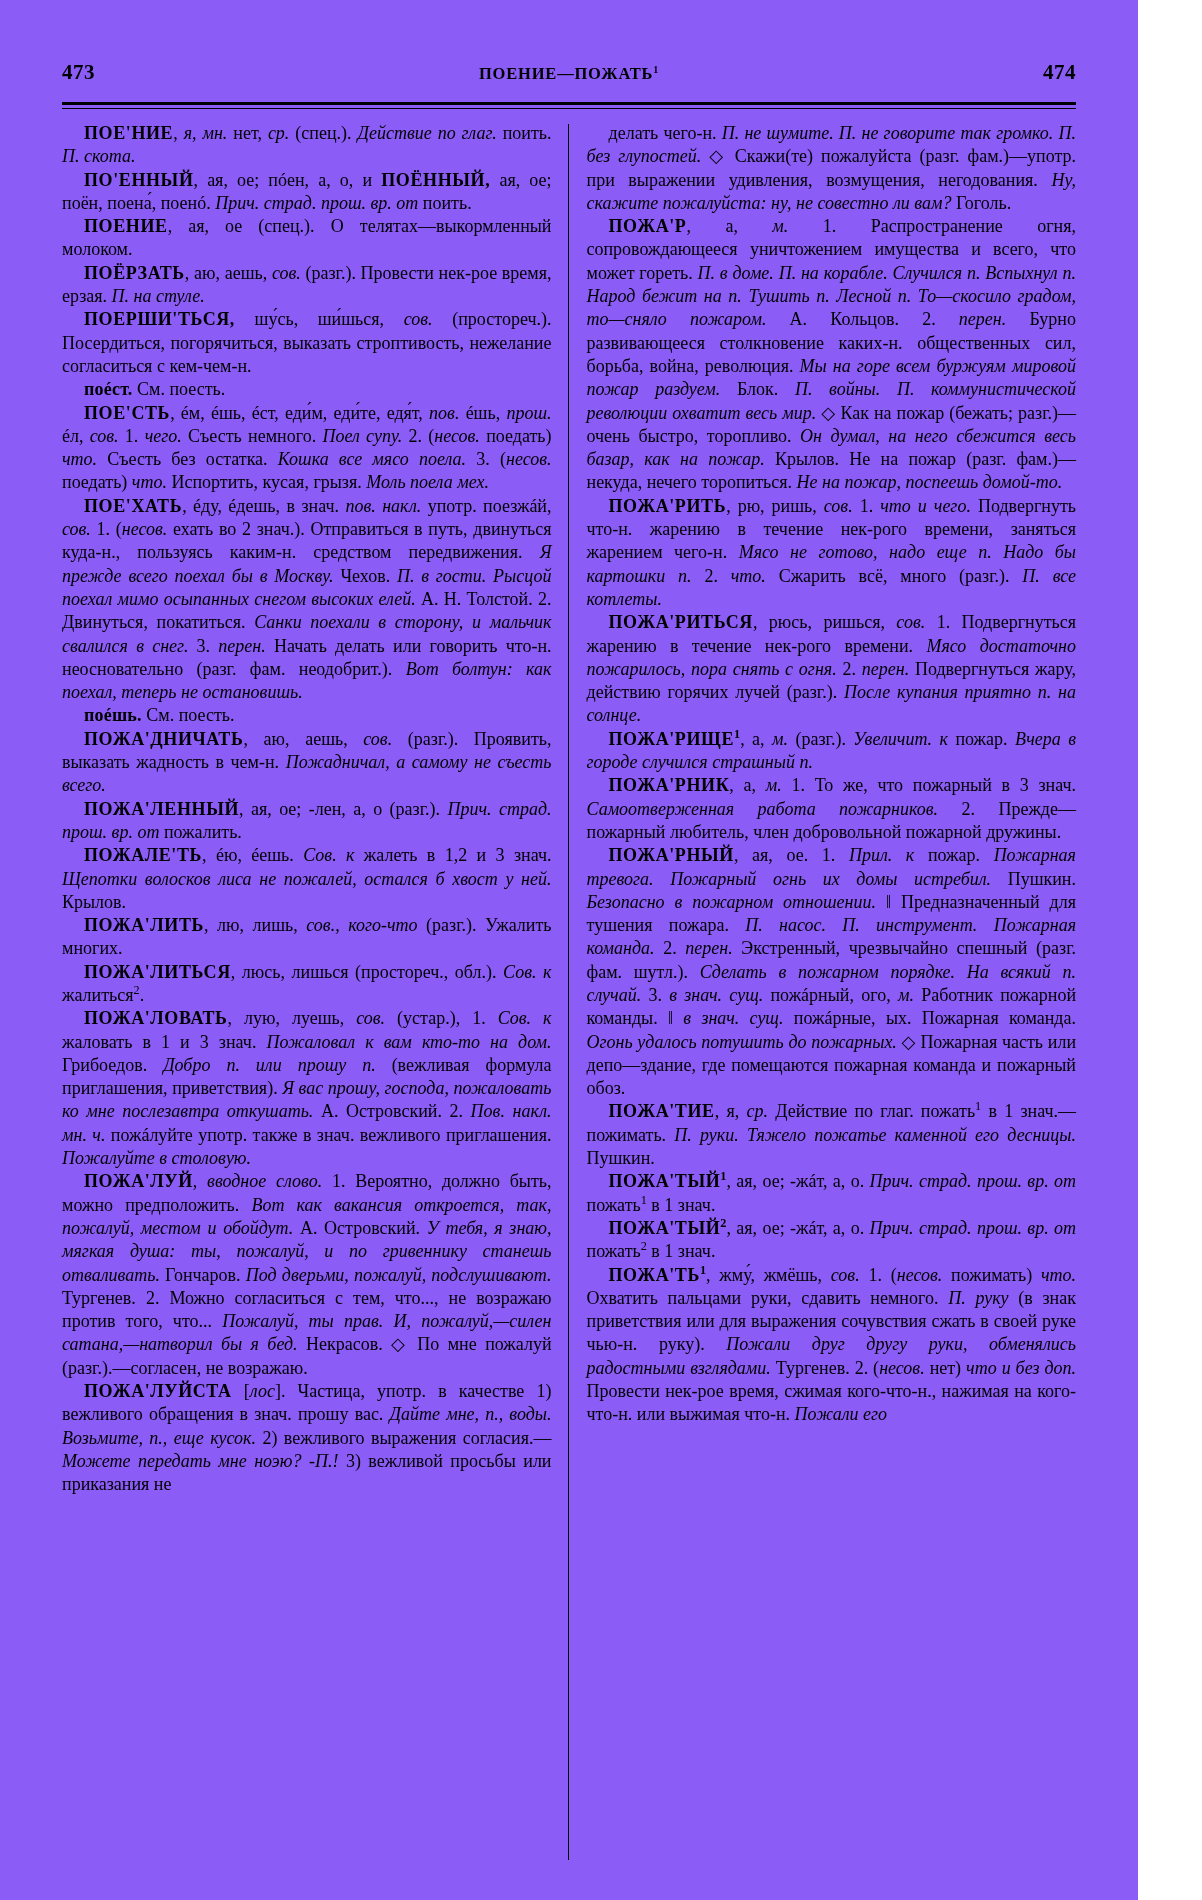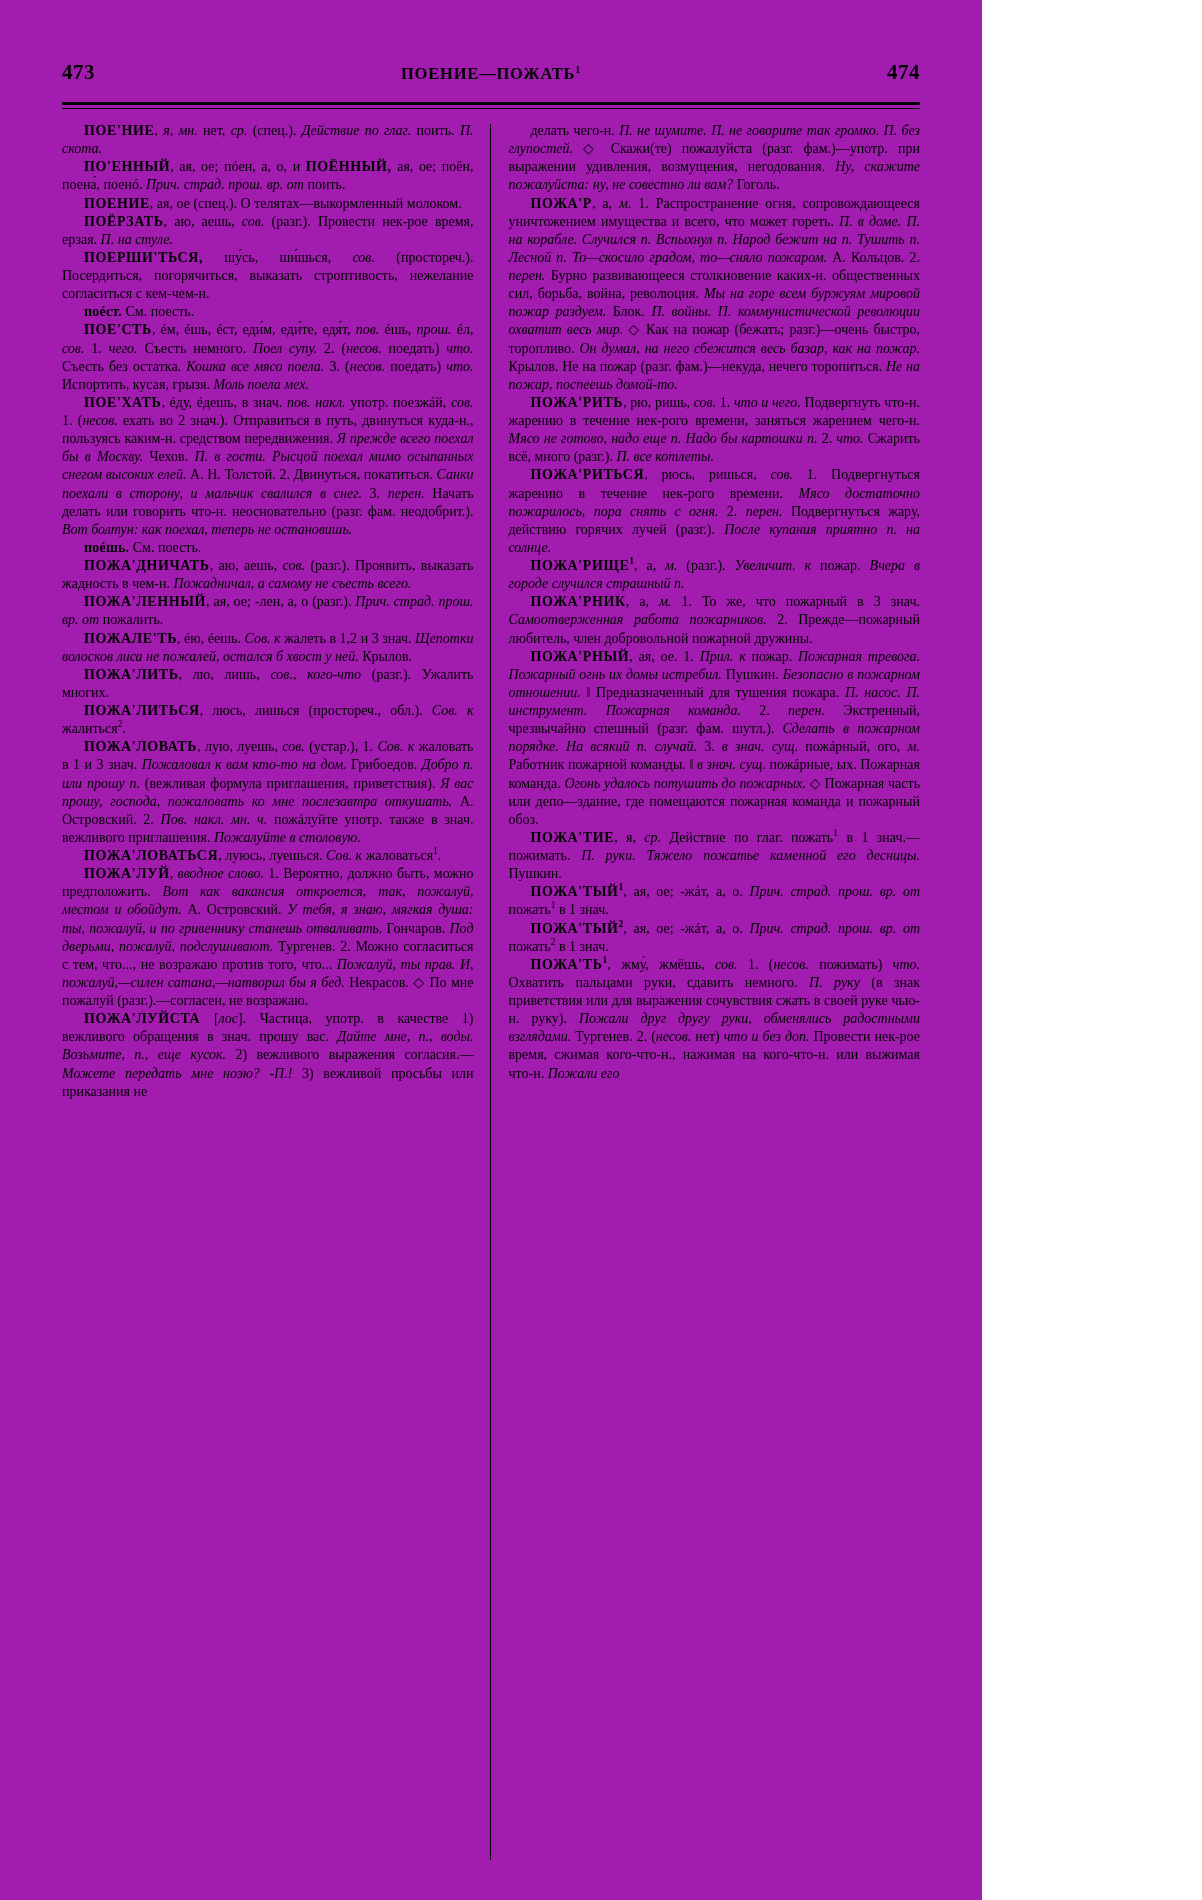--- a/index.html
+++ b/index.html
@@ -9,25 +9,25 @@
   }
   body {
     width: 1202px;
     height: 1900px;
     font-family: "Liberation Serif", "DejaVu Serif", serif;
     color: #000000;
     -webkit-font-smoothing: none;
   }
   .page {
     position: relative;
-    width: 982px;
+    width: 1138px;
     height: 1900px;
     box-sizing: border-box;
     padding: 16px;
-    background: #a21caf;
+    background: #8b5cf6;
   }
 
   
   .running-head {
     position: absolute;
     top: 60px;
     left: 62px;
     right: 62px;
     height: 34px;
     display: flex;
@@ -69,21 +69,21 @@
   .columns {
     position: absolute;
     top: 122px;
     left: 62px;
     right: 62px;
     bottom: 40px;
     display: flex;
   }
   .col {
     width: 516px;
-    font-size: 14px;
+    font-size: 18px;
     line-height: 1.295;
     text-align: justify;
     text-justify: inter-word;
     hyphens: manual;
   }
   .col-left { padding-right: 16px; }
   .col-divider {
     width: 0;
     border-left: 1.6px solid #000;
     margin: 2px 0 0 0;
@@ -156,21 +156,20 @@
       <p class="entry"><span class="hw">ПОЖА'ЛЕННЫЙ</span>, ая, ое; -лен, а, о (разг.). <i>Прич. страд. прош. вр. от</i> пожалить.</p>
 
       <p class="entry"><span class="hw">ПОЖАЛЕ'ТЬ</span>, éю, éешь. <i>Сов. к</i> жалеть в 1,2 и 3 знач. <i>Щепотки волосков лиса не пожалей, остался б хвост у ней.</i> Крылов.</p>
 
       <p class="entry"><span class="hw">ПОЖА'ЛИТЬ</span>, лю, лишь, <i>сов., кого-что</i> (разг.). Ужалить многих.</p>
 
       <p class="entry"><span class="hw">ПОЖА'ЛИТЬСЯ</span>, люсь, лишься (простореч., обл.). <i>Сов. к</i> жалиться<sup>2</sup>.</p>
 
       <p class="entry"><span class="hw">ПОЖА'ЛОВАТЬ</span>, лую, луешь, <i>сов.</i> (устар.), <b>1.</b> <i>Сов. к</i> жаловать в 1 и 3 знач. <i>Пожаловал к вам кто-то на дом.</i> Грибоедов. <i>Добро п. или прошу п.</i> (вежливая формула приглашения, приветствия). <i>Я вас прошу, господа, пожаловать ко мне послезавтра откушать.</i> А. Островский. <b>2.</b> <i>Пов. накл. мн. ч.</i> <b>пожáлуйте</b> употр. также в знач. вежливого приглашения. <i>Пожалуйте в столовую.</i></p>
 
-      <p class="entry"><span class="hw">ПОЖА'ЛОВАТЬСЯ</span>, луюсь, луешься. <i>Сов. к</i> жаловаться<sup>1</sup>.</p>
 
       <p class="entry"><span class="hw">ПОЖА'ЛУЙ</span>, <i>вводное слово.</i> <b>1.</b> Вероятно, должно быть, можно предположить. <i>Вот как вакансия откроется, так, пожалуй, местом и обойдут.</i> А. Островский. <i>У тебя, я знаю, мягкая душа: ты, пожалуй, и по гривеннику станешь отваливать.</i> Гончаров. <i>Под дверьми, пожалуй, подслушивают.</i> Тургенев. <b>2.</b> Можно согласиться с тем, что..., не возражаю против того, что... <i>Пожалуй, ты прав. И, пожалуй,—силен сатана,—натворил бы я бед.</i> Некрасов. <span class="dia">◇</span> <b>По мне пожалуй</b> (разг.).—согласен, не возражаю.</p>
 
       <p class="entry"><span class="hw">ПОЖА'ЛУЙСТА</span> [<i>лос</i>]. Частица, употр. в качестве 1) вежливого обращения в знач. прошу вас. <i>Дайте мне, п., воды. Возьмите, п., еще кусок.</i> 2) вежливого выражения согласия.—<i>Можете передать мне ноэю? -П.!</i> 3) вежливой просьбы или приказания не</p>
 
     </div>
 
     <div class="col-divider"></div>
 
     <div class="col col-right">

